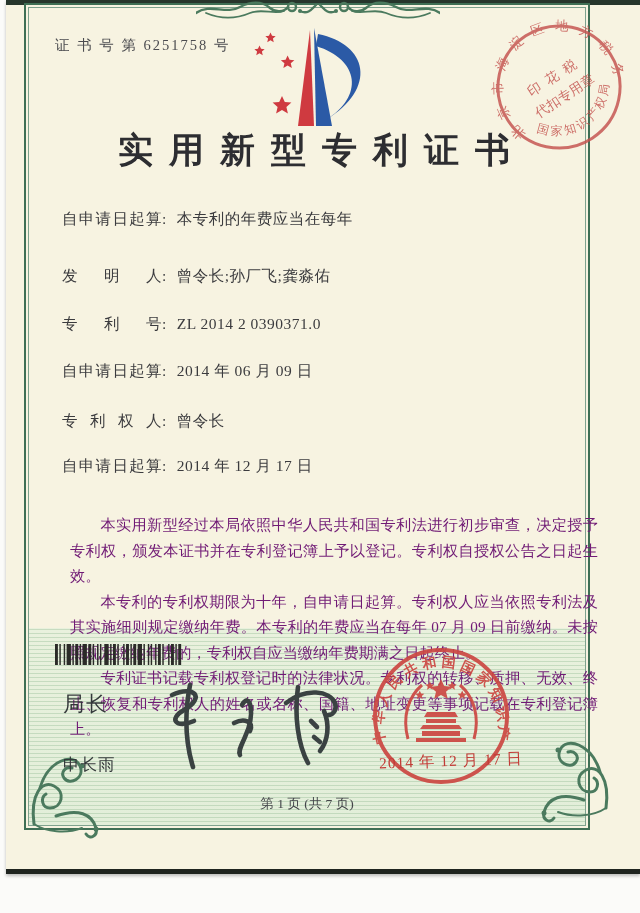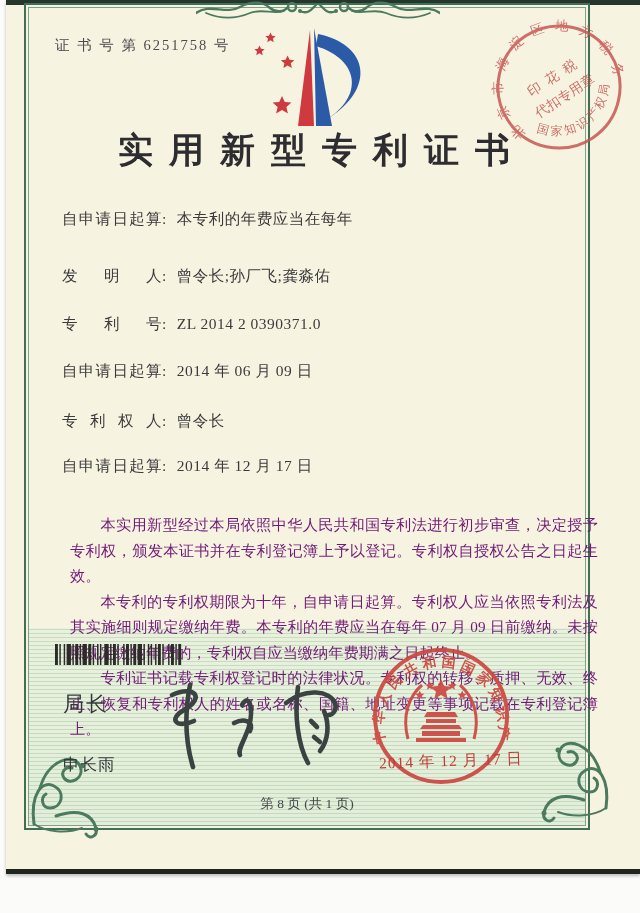--- a/index.html
+++ b/index.html
@@ -235,13 +235,13 @@
     <rect x="60" y="78" width="30" height="4"></rect>
     <path d="M54,88 h42 l-3,-4 h-36 Z"></path>
     <rect x="56" y="90" width="38" height="5"></rect>
     <rect x="50" y="97" width="50" height="4"></rect>
     <path d="M42,98 C36,76 42,56 56,44" fill="none" stroke="#cc4742" stroke-width="3"></path>
     <path d="M108,98 C114,76 108,56 94,44" fill="none" stroke="#cc4742" stroke-width="3"></path>
   </g>
 </svg>
 <div class="seal-date">2014 年 12 月 17 日</div>
 
-<div class="footer">第 8 页 (共 1 页)</div>
+<div class="footer">第 1 页 (共 7 页)</div>
 
 </body></html>

